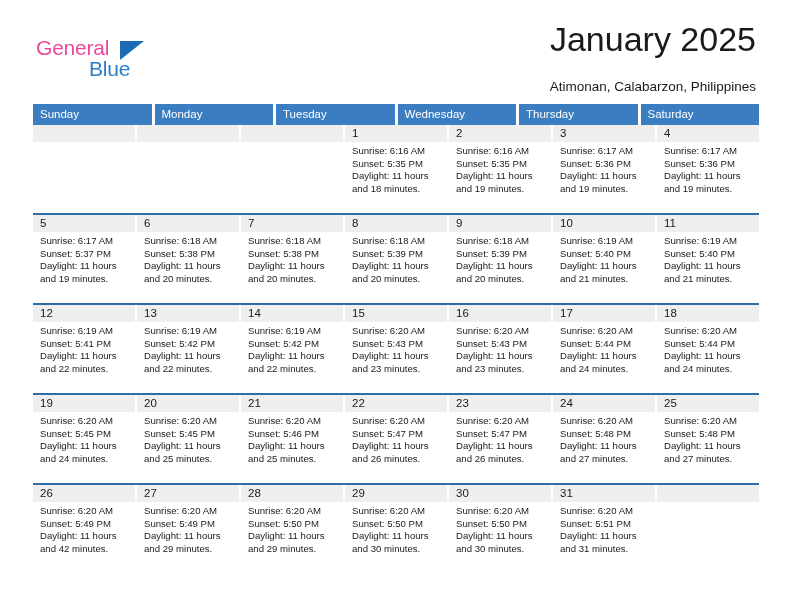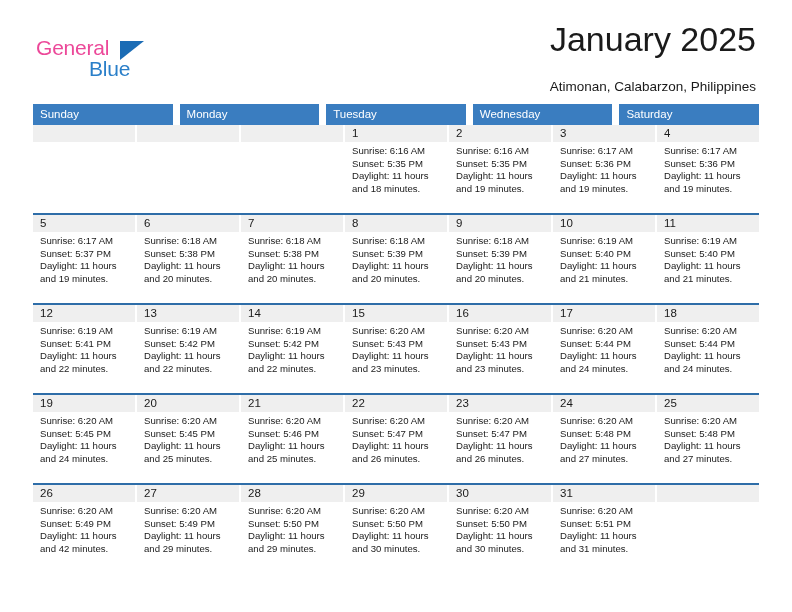--- a/index.html
+++ b/index.html
@@ -95,21 +95,21 @@
     background: #3a7dc0;
   }
   .weekday {
     flex: 1 1 0;
     height: 21px;
     line-height: 21px;
     color: #ffffff;
     font-size: 11.5px;
     padding-left: 7px;
     box-sizing: border-box;
-    border-right: 7px solid #ffffff;
+    border-right: 3px solid #ffffff;
     white-space: nowrap;
   }
   .weekday:last-child { border-right: none; }
 
   .week-row {
     display: flex;
     width: 726px;
     border-top: 2px solid #2e6da8;
     background: #ffffff;
   }
@@ -166,20 +166,21 @@
     <div class="title">January 2025</div>
     <div class="subtitle">Atimonan, Calabarzon, Philippines</div>
   </div>
 
   <div class="calendar">
     <div class="weekday-row" id="weekday-row">
         <div class="weekday">Sunday</div>
         <div class="weekday">Monday</div>
         <div class="weekday">Tuesday</div>
         <div class="weekday">Wednesday</div>
+        <div class="weekday">Thursday</div>
         <div class="weekday">Saturday</div>
       </div>
     <div id="weeks-container">
         <div class="week-row first">
           <div class="day-cell empty">
             <div class="day-number"></div>
           </div>
           <div class="day-cell empty">
             <div class="day-number"></div>
           </div>

